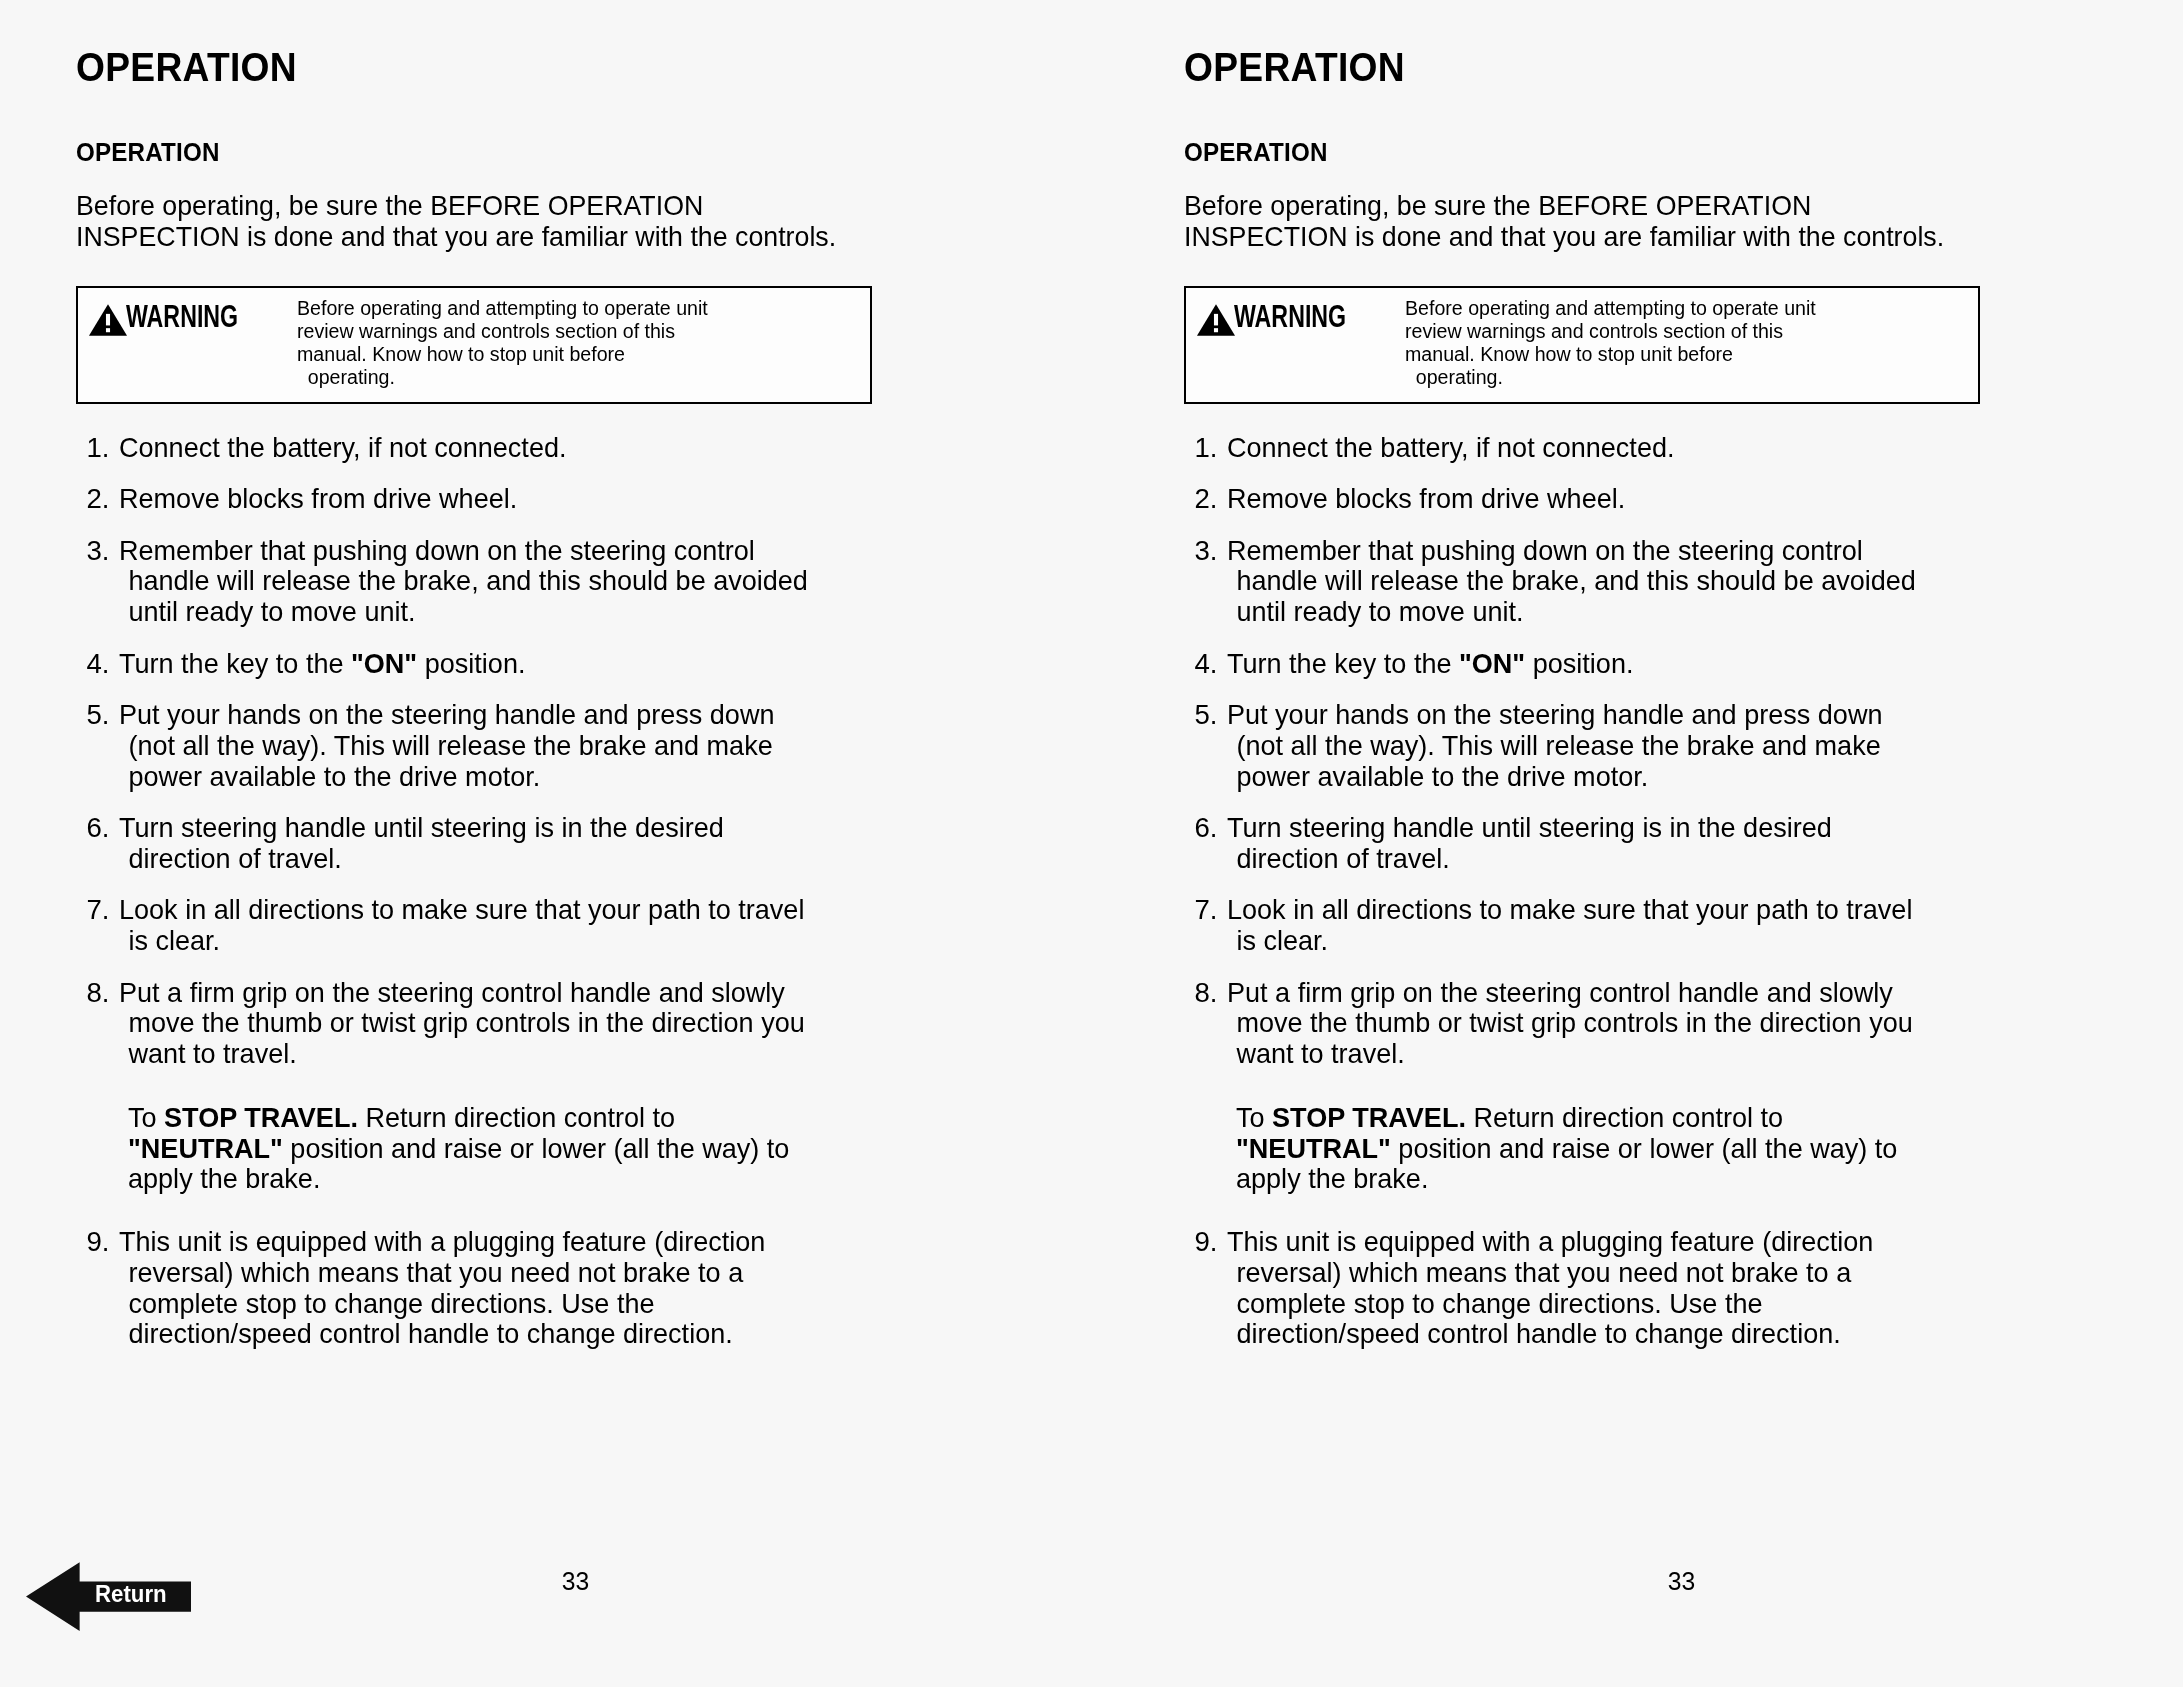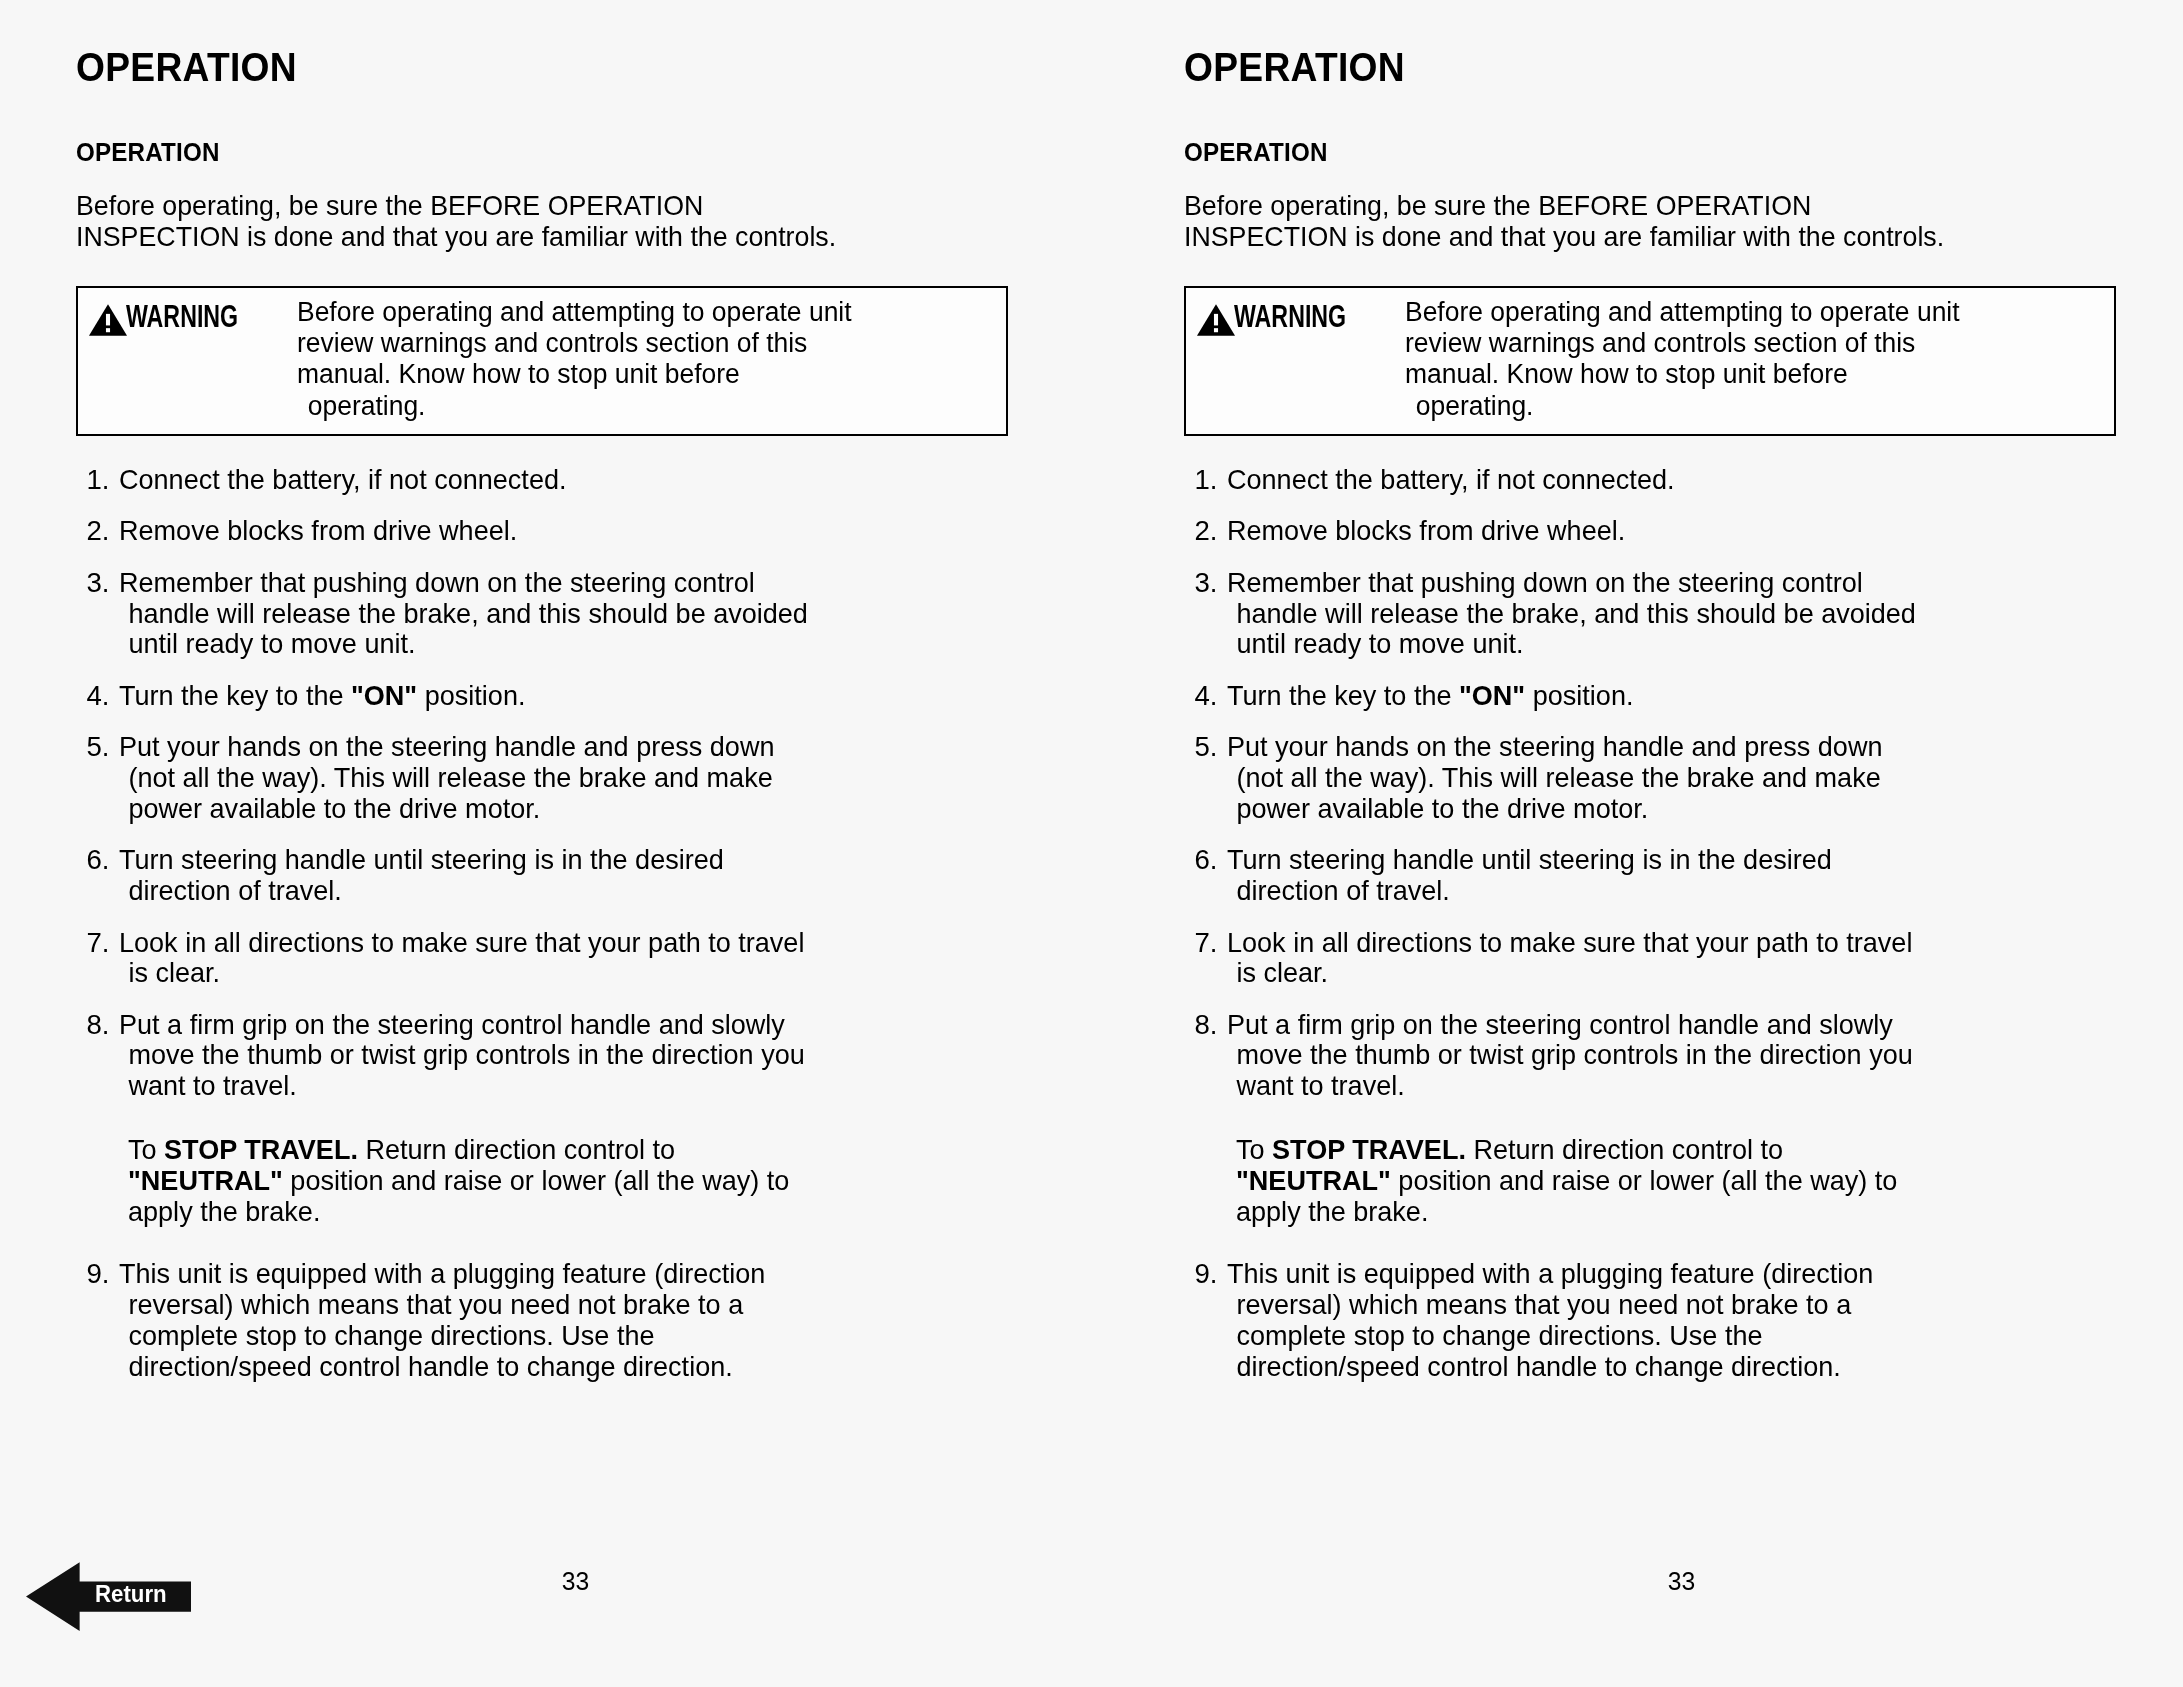--- a/index.html
+++ b/index.html
@@ -57,21 +57,21 @@
     padding-top: 26px;
     width: 948px;
     transform: scaleX(0.97);
     transform-origin: left top;
   }
   .intro .lastline { display: block; }
 
   
   .warning-box {
     margin-top: 33px;
-    width: 932px;
+    width: 796px;
     border: 2.8px solid #000;
     background: #fdfdfd;
     box-sizing: border-box;
     display: flex;
     align-items: flex-start;
     padding: 9.6px 6.9px 12.4px 9.6px;
   }
   .warning-label {
     display: flex;
     align-items: flex-start;
@@ -92,21 +92,21 @@
     font-weight: bold;
     letter-spacing: 0px;
     line-height: 1;
     transform: scaleX(0.80) scaleY(1.05);
     transform-origin: left top;
     margin-left: -1.4px;
     margin-top: 1.4px;
     white-space: nowrap;
   }
   .warning-text {
-    font-size: 27px;
+    font-size: 20px;
     line-height: 1.15;
     flex: 1 1 auto;
     padding-left: 2.8px;
   }
   .warning-text .wl {
     display: block;
     text-align: justify;
     text-justify: inter-word;
     transform: scaleX(0.98);
     transform-origin: left top;

